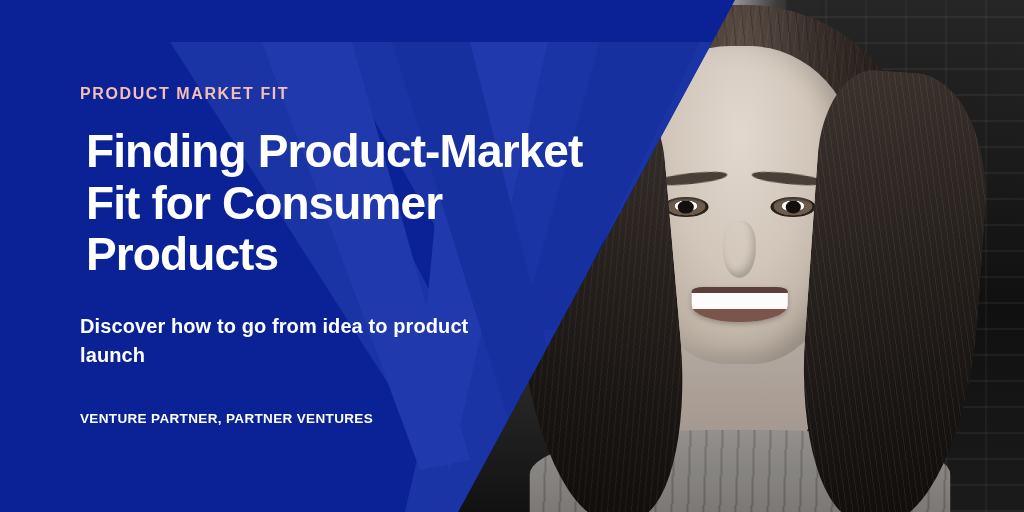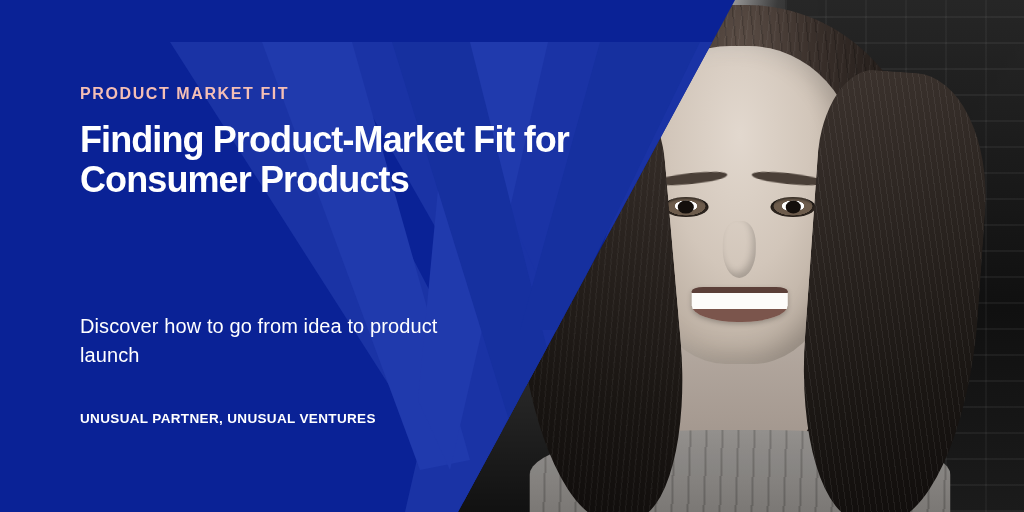--- a/index.html
+++ b/index.html
@@ -198,34 +198,34 @@
     letter-spacing: 1.6px;
     line-height: 1;
     white-space: nowrap;
   }
   .headline {
     position: absolute;
     top: 120px;
     left: 0;
     width: 500px;
     color: #ffffff;
-    font-size: 36px;
+    font-size: 46px;
     font-weight: bold;
     line-height: 1.12;
     letter-spacing: -0.9px;
-    margin: 0;
+    margin: 6px;
   }
   .subhead {
     position: absolute;
     top: 312px;
     left: 0;
     width: 400px;
     color: #ffffff;
     font-size: 20px;
-    font-weight: 400;
+    font-weight: 700;
     line-height: 1.45;
     letter-spacing: .1px;
   }
   .speaker {
     position: absolute;
     top: 409px;
     left: 0;
     color: #ffffff;
     font-size: 13.5px;
     font-weight: bold;
@@ -295,17 +295,17 @@
   </div>
 
   <div class="content">
     <div class="eyebrow">PRODUCT MARKET FIT</div>
 
     <h1 class="headline">Finding Product-Market Fit for Consumer Products</h1>
 
     <div class="subhead">Discover how to go from idea to product launch</div>
 
     <div class="speaker">
-      <span class="speaker-title">UNUSUAL PARTNER, UNUSUAL VENTURES</span>
+      <span class="speaker-title">VENTURE PARTNER, PARTNER VENTURES</span>
     </div>
   </div>
 
 </div>
 
 </body></html>

